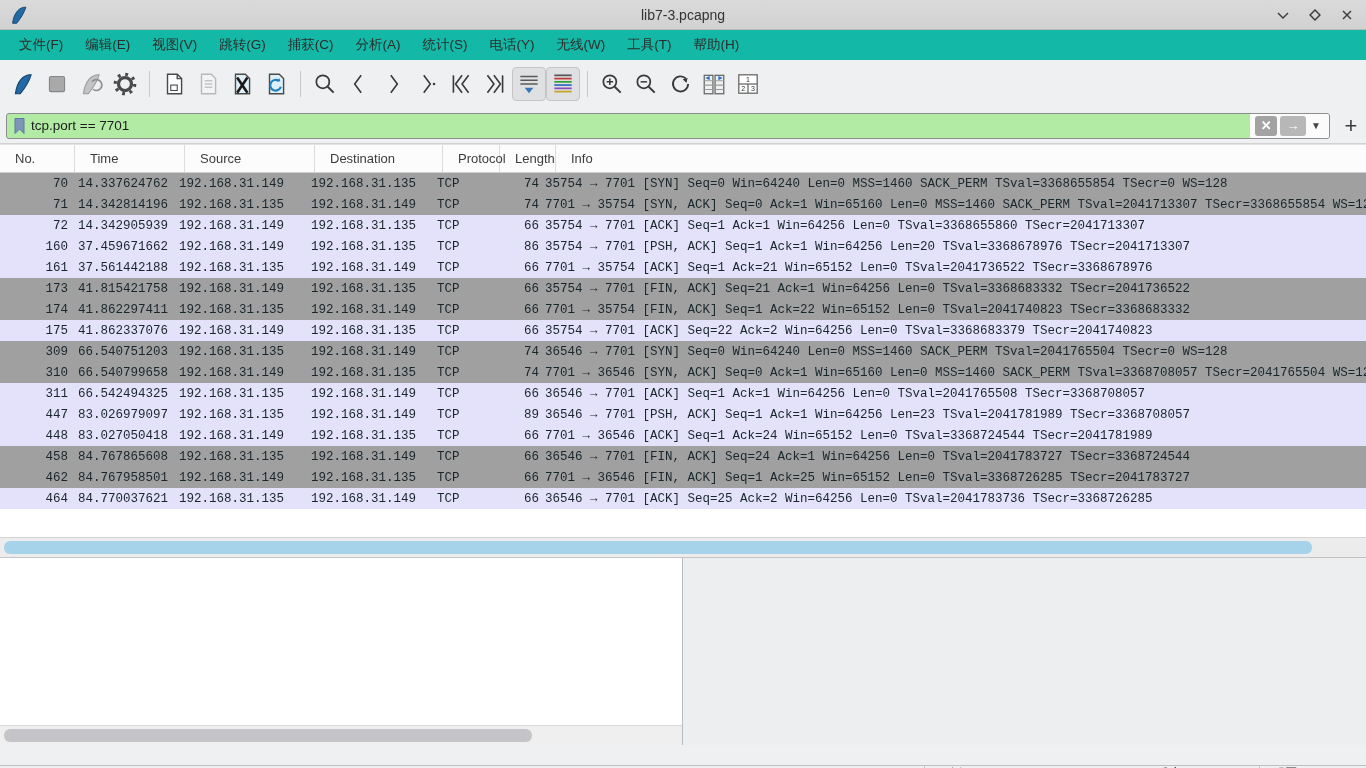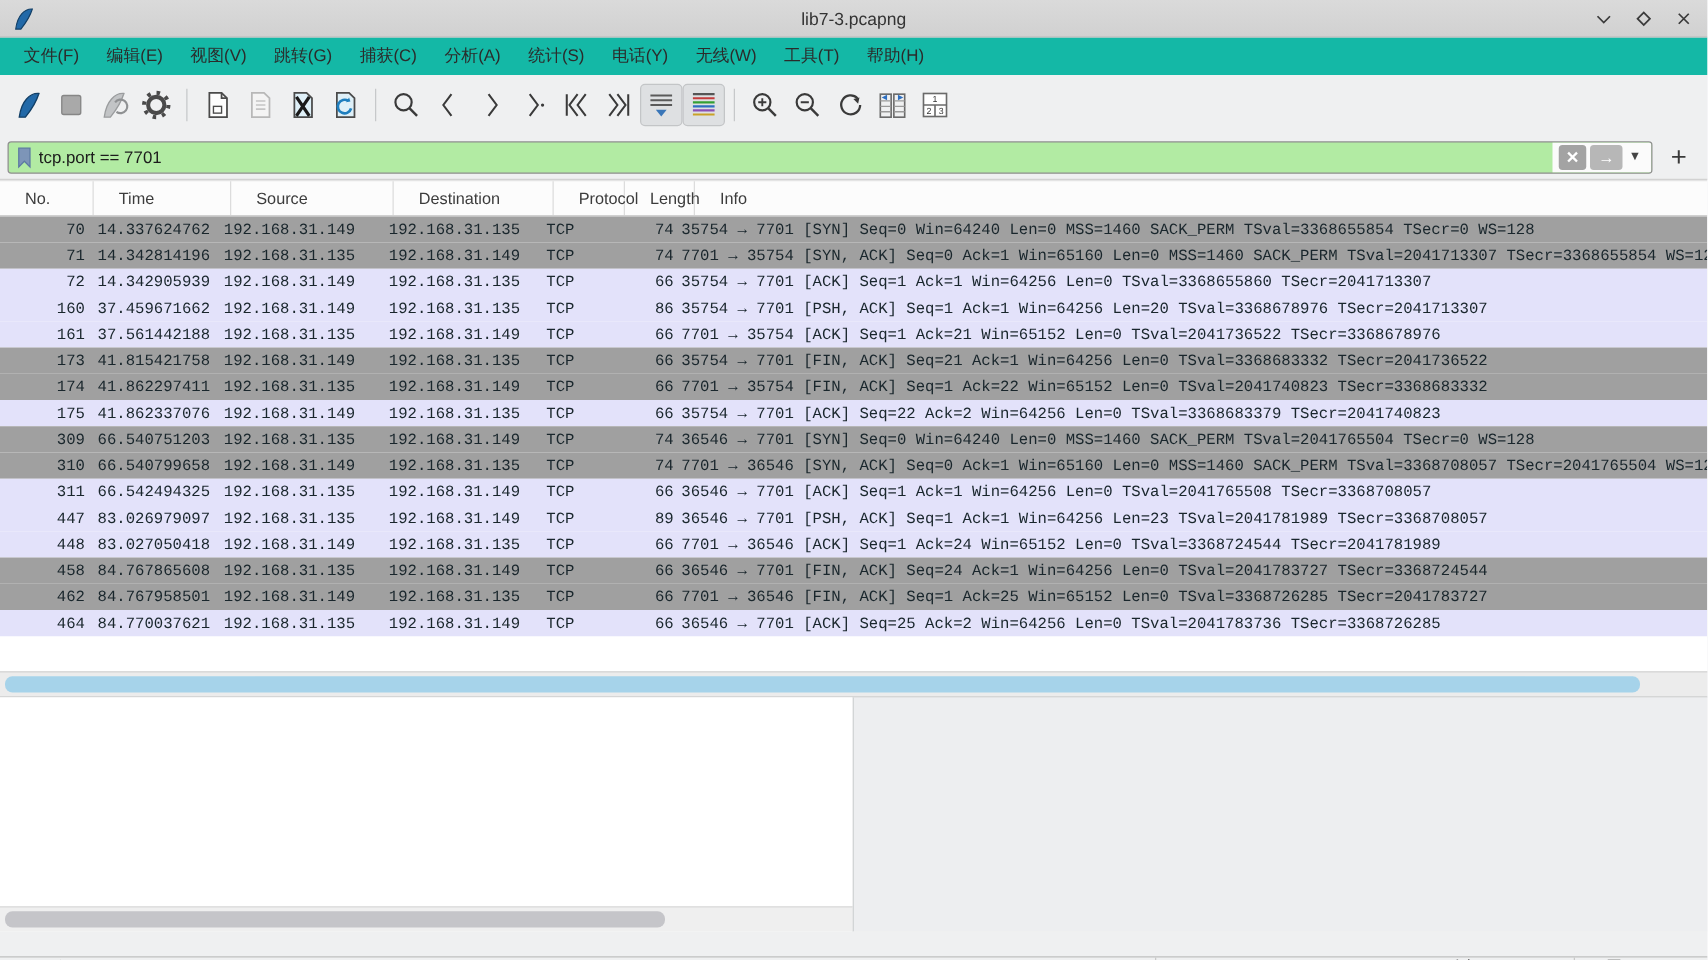--- a/index.html
+++ b/index.html
@@ -19,40 +19,40 @@
   .menubar { height:30px; display:flex; align-items:center; padding-left:8px; background:#14b8a6; flex:0 0 30px; }
   .menubar span { padding:4px 11px; font-size:13.5px; color:#2b2b2b; }
 
   
   .toolbar { height:48px; display:flex; align-items:center; padding-left:6px; background:#eff0f1; flex:0 0 48px; }
   .tbtn { width:34px; height:34px; display:flex; align-items:center; justify-content:center; border-radius:4px; }
   .tbtn.pressed { background:#dee0e2; border:1px solid #c3c5c7; }
   .tsep { width:1px; height:26px; background:#c6c8ca; margin:0 7px; }
 
   
-  .filterbar { height:36px; display:flex; align-items:center; padding:0 8px 0 6px; background:#eff0f1;
+  .filterbar { height:36px; display:flex; align-items:center; padding:0 0 0 6px; background:#eff0f1;
                border-bottom:1px solid #d2d2d2; flex:0 0 36px; }
   .filterfield { flex:1; height:26px; border:1px solid #8e8e8e; border-radius:3px; background:#b2eba3;
                  display:flex; align-items:center; overflow:hidden; }
   .filterfield .bookmark { padding:0 4px 0 5px; display:flex; align-items:center; }
   .filterfield input { flex:1; border:none; outline:none; background:transparent;
                        font-family:"Liberation Sans", sans-serif; font-size:13.5px; color:#1c1c1c; }
   .filterbtns { background:#fbfbfb; height:100%; display:flex; align-items:center; gap:3px; padding:0 6px 0 5px; }
   .fbtn { width:22px; height:20px; border-radius:3px; display:flex; align-items:center; justify-content:center;
           color:#fff; font-size:13px; font-weight:bold; }
   .fbtn.clear { background:#a3a3a3; }
   .fbtn.apply { background:#b7b7b7; width:26px; }
   .fcaret { color:#444; font-size:10px; padding:0 2px; }
   .addbtn { width:30px; text-align:center; font-size:22px; color:#3a3a3a; margin-left:6px; }
 
   
   .listwrap { flex:0 0 393px; background:#fff; display:flex; flex-direction:column; overflow:hidden; }
   .cols { height:29px; display:flex; background:#fcfcfc; border-top:1px solid #e4e4e4; border-bottom:1px solid #d0d0d0;
           font-size:13px; color:#3c3c3c; flex:0 0 29px; }
-  .cols .hc { display:flex; align-items:center; padding-left:20px; border-right:1px solid #dcdcdc; height:100%; }
+  .cols .hc { display:flex; align-items:center; padding-left:15px; border-right:1px solid #dcdcdc; height:100%; }
   .rows { flex:1; overflow:hidden; font-family:Liberation Mono, monospace; font-size:12.5px; }
   .prow { height:21px; display:flex; align-items:center; white-space:nowrap; color:#19262c; }
   .row-gray { background:#a0a0a0; }
   .row-lavender { background:#e3e2fa; }
   .c-no   { width:68px; text-align:right; flex:0 0 68px; }
   .c-time { width:106px; padding-left:10px; flex:0 0 106px; }
   .c-src  { width:130px; padding-left:5px; flex:0 0 130px; }
   .c-dst  { width:128px; padding-left:7px; flex:0 0 128px; }
   .c-pro  { width:57px; padding-left:5px; flex:0 0 57px; }
   .c-len  { width:50px; text-align:right; flex:0 0 50px; }

